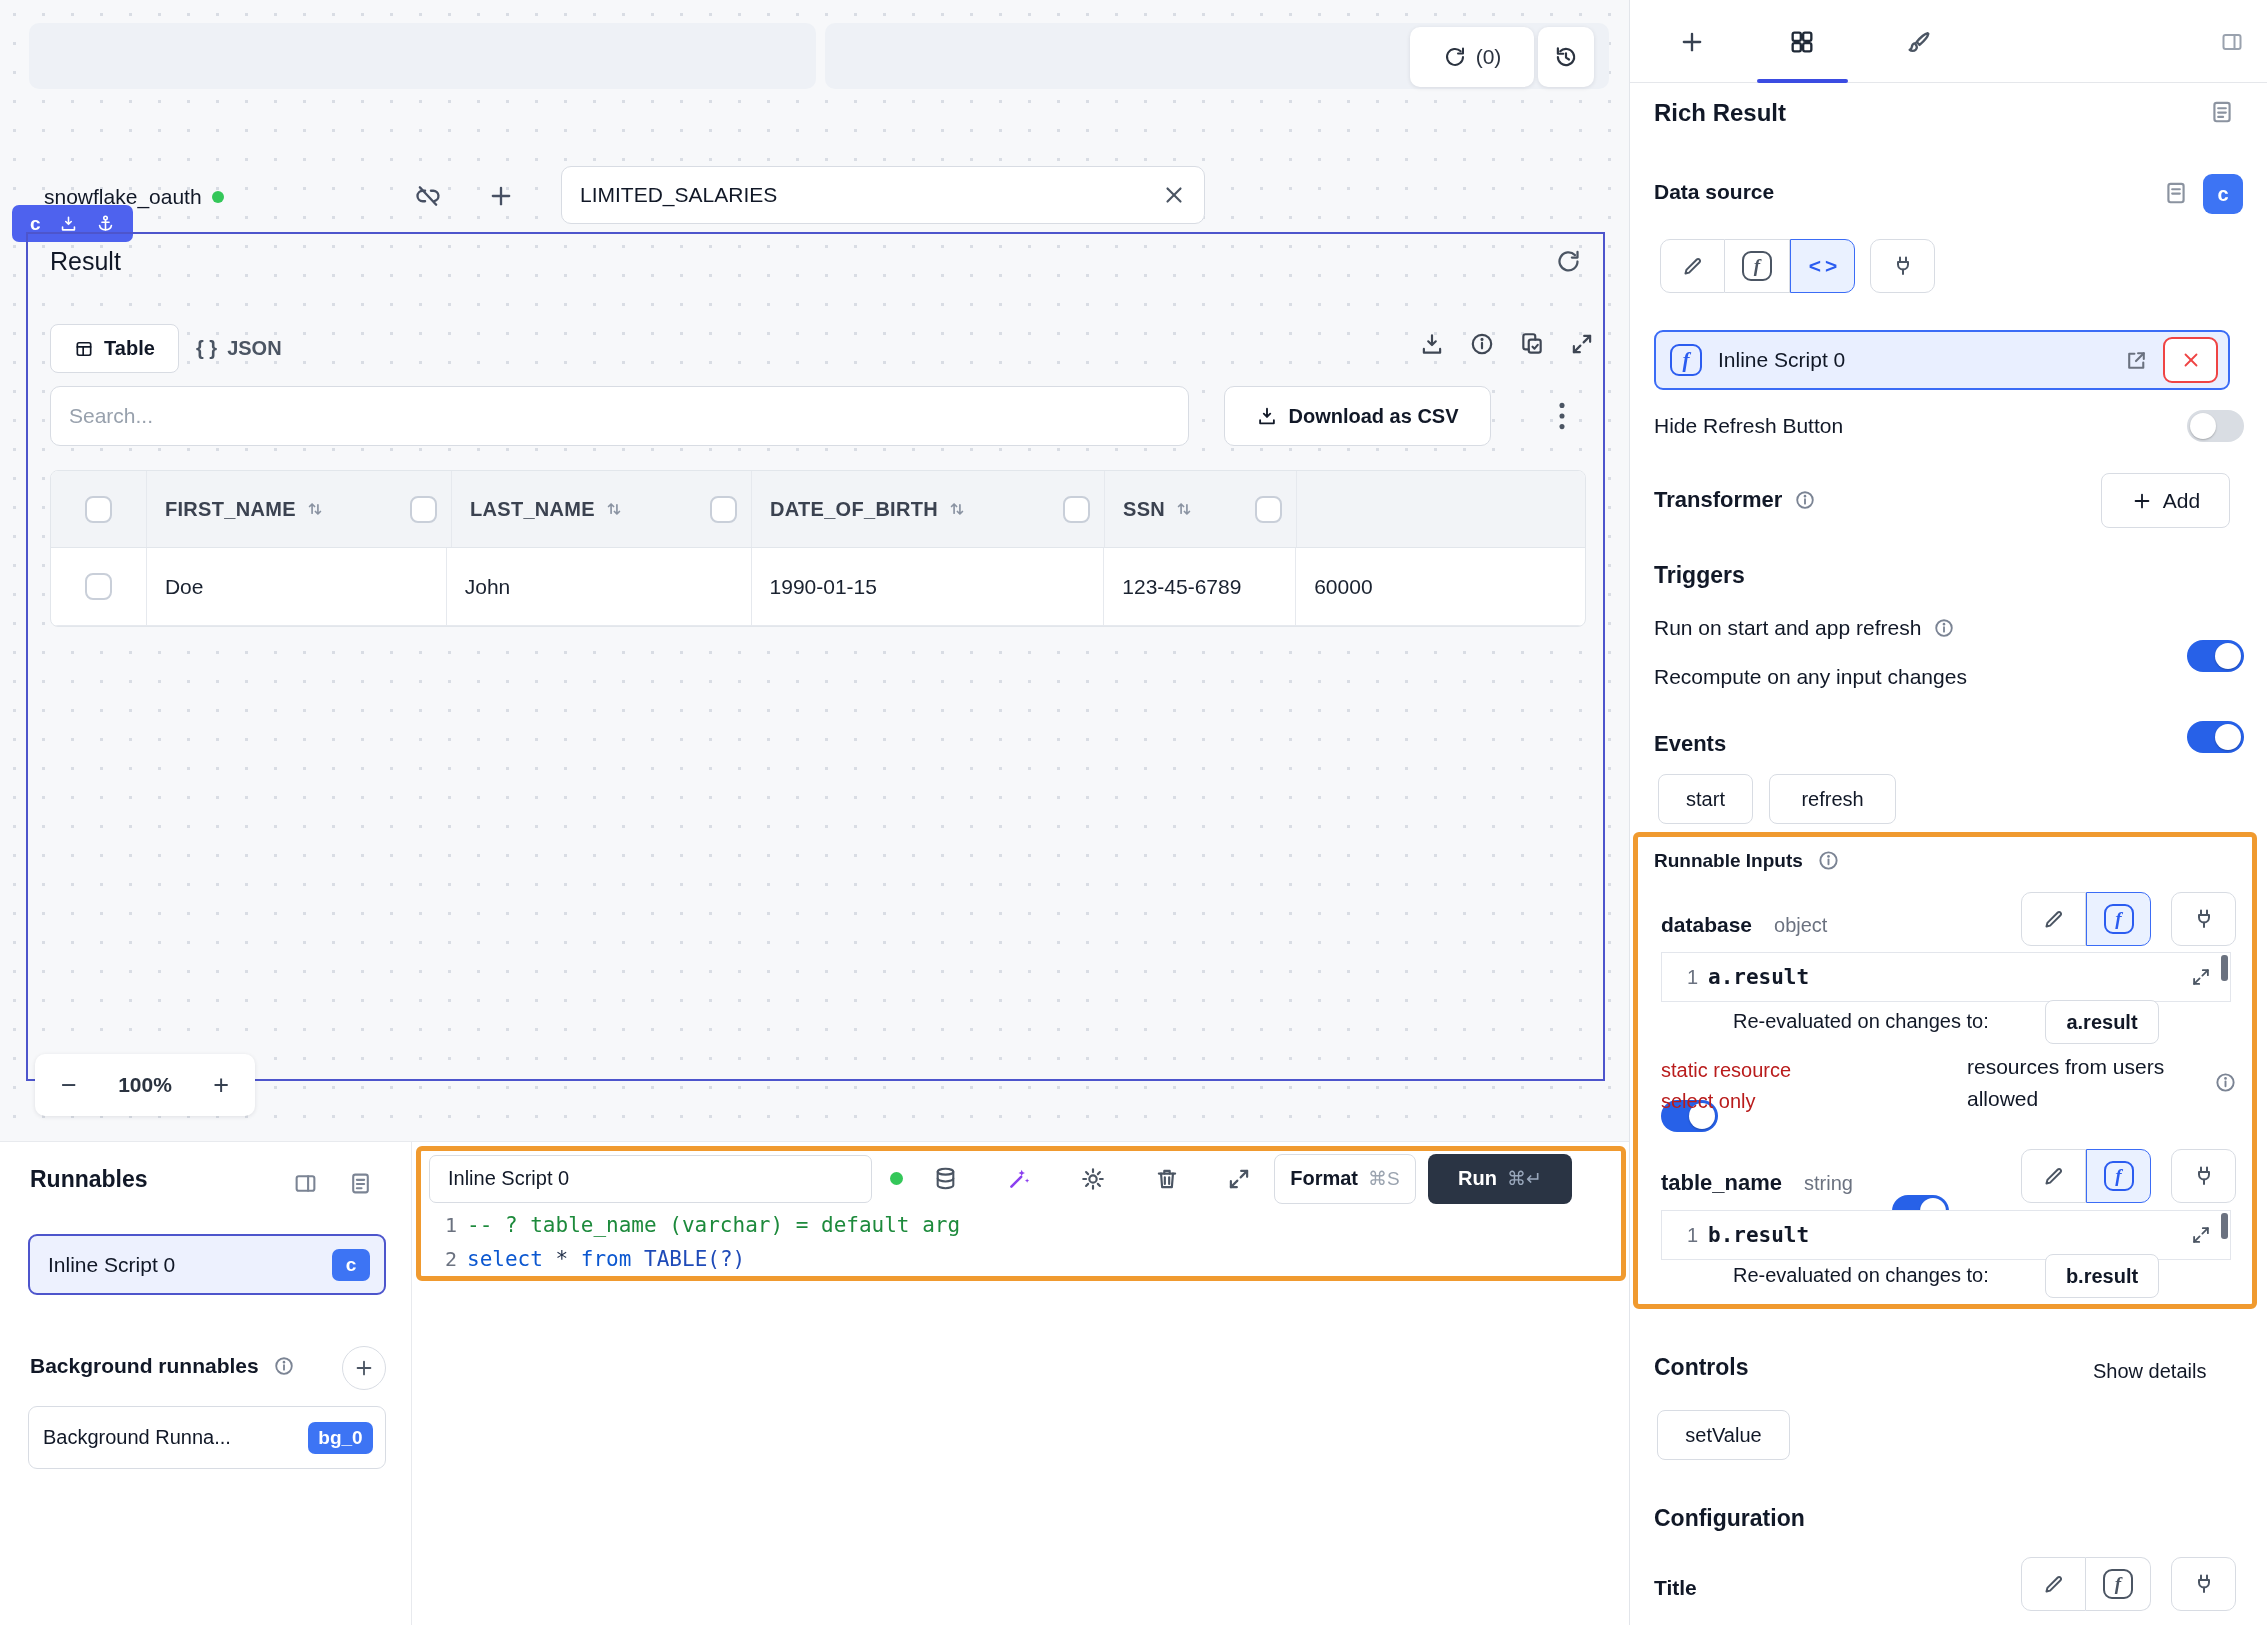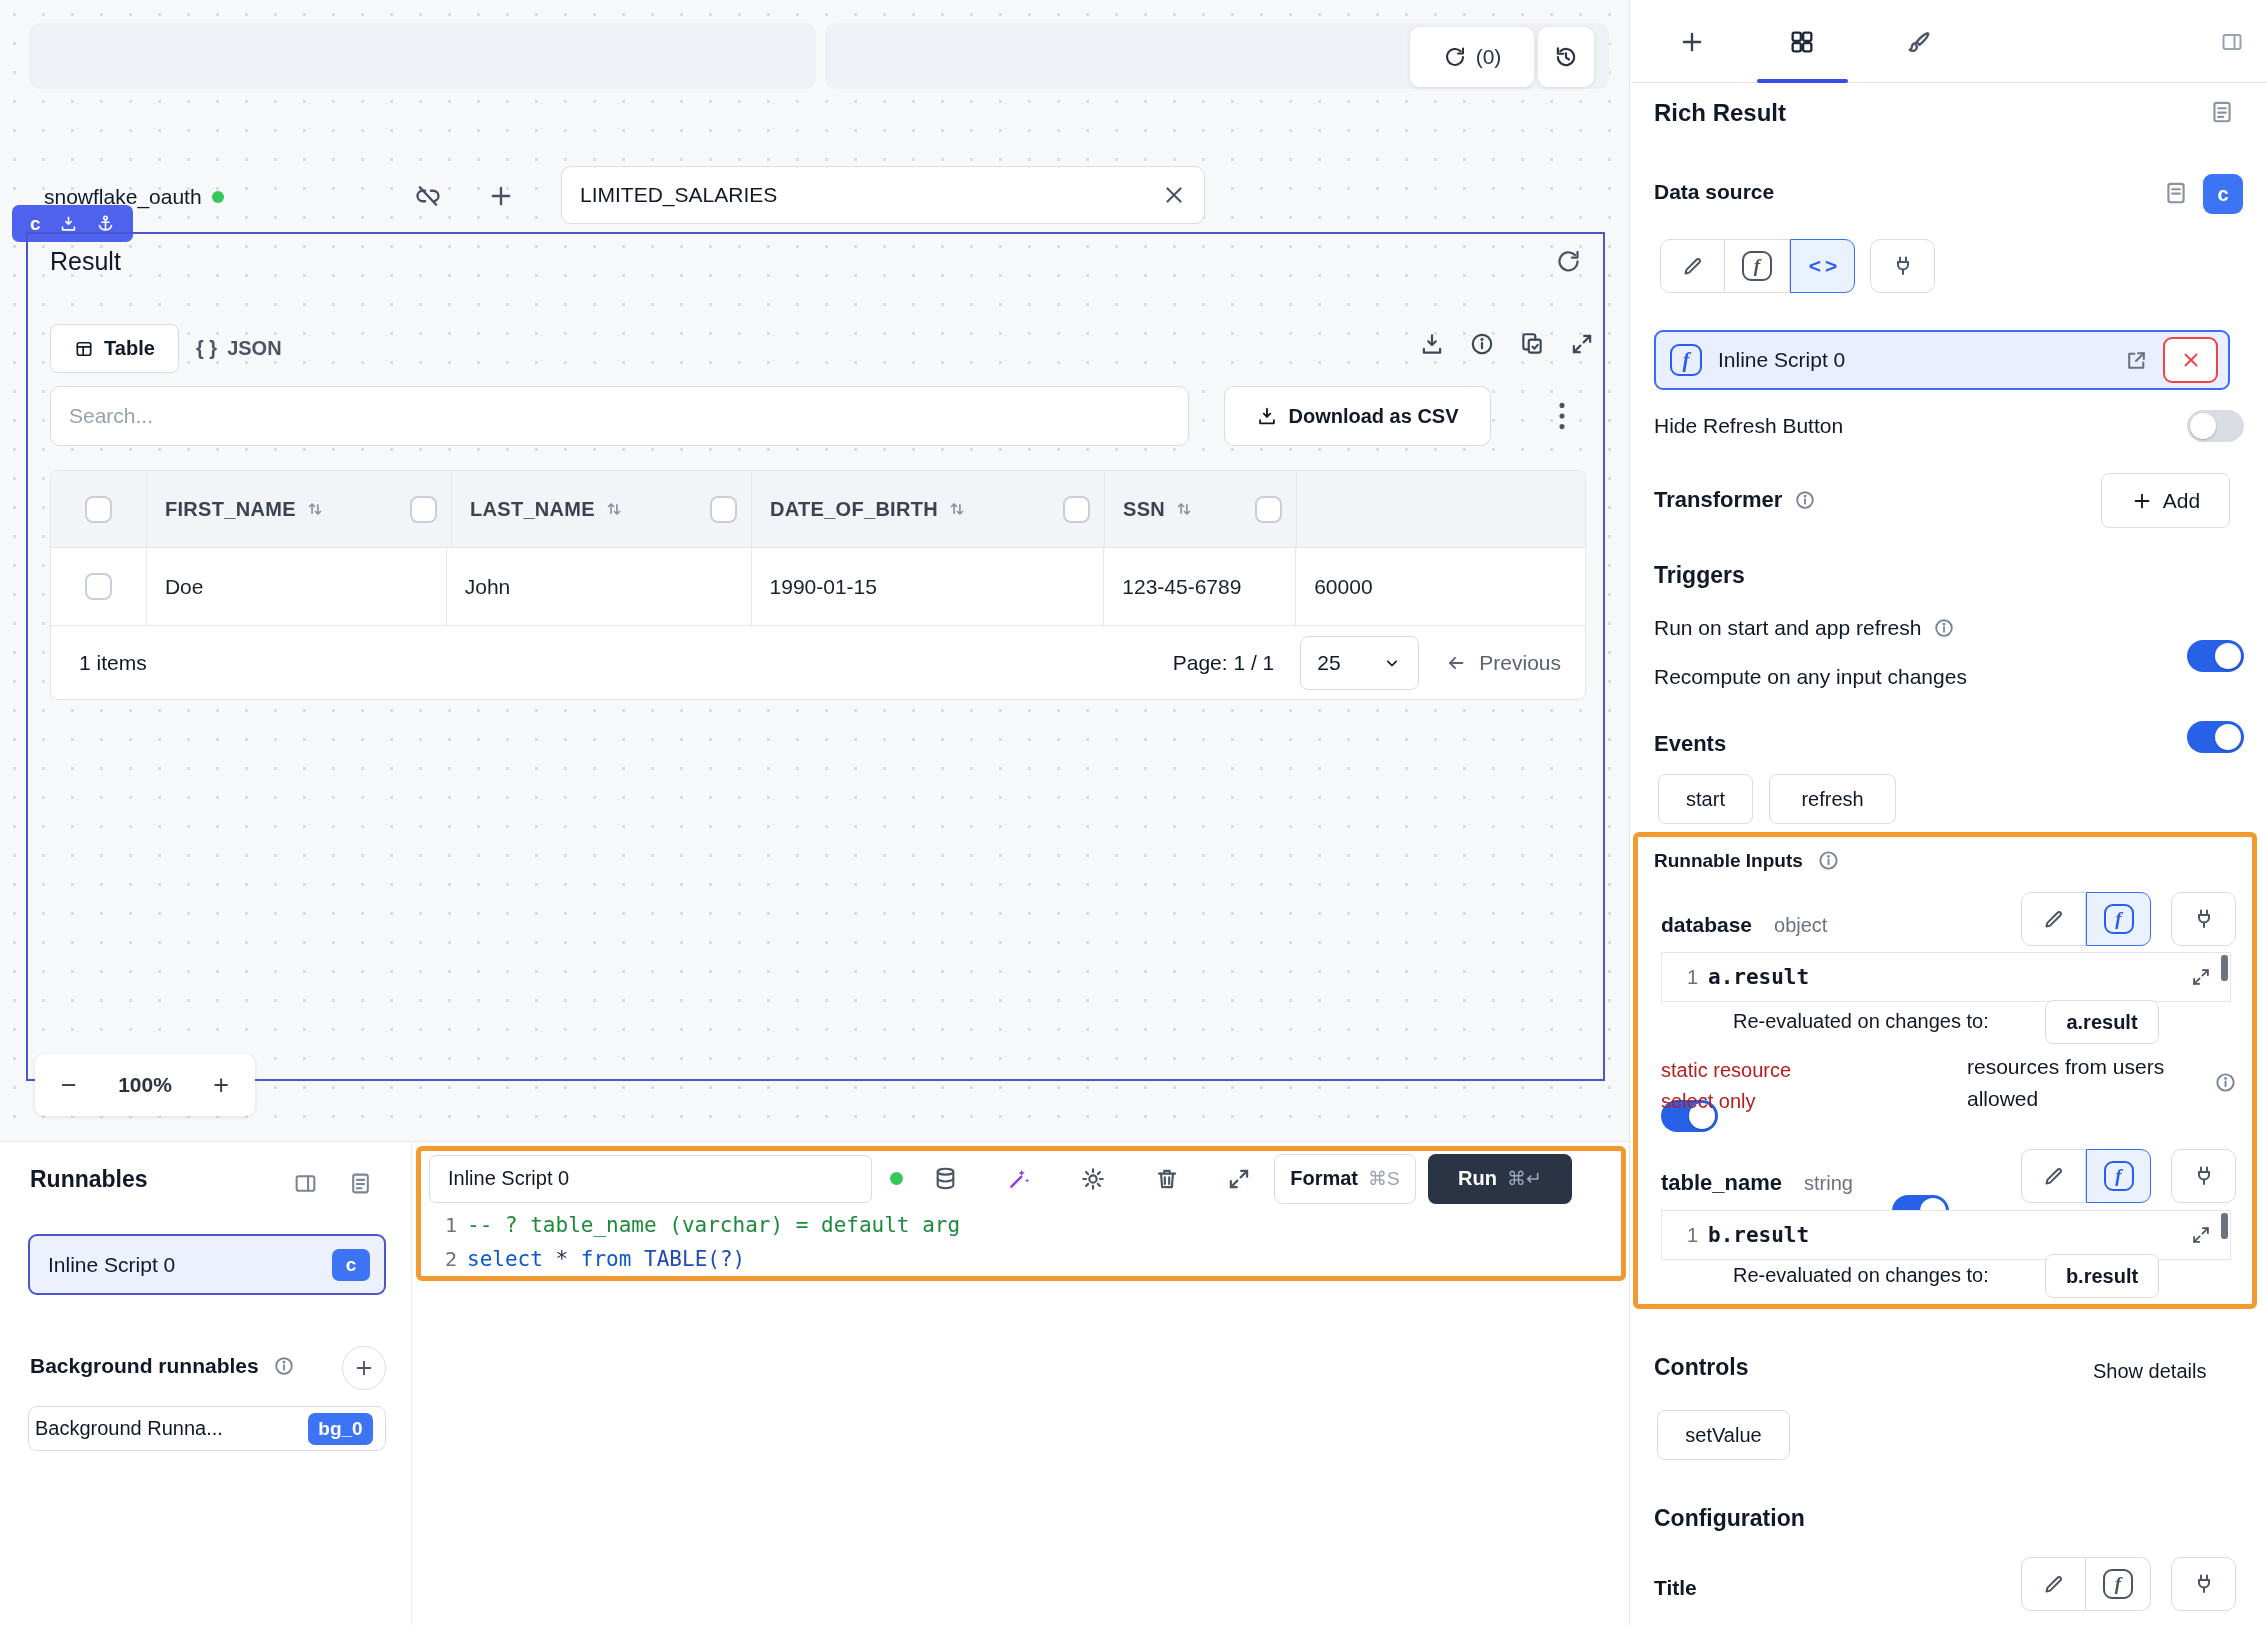--- a/index.html
+++ b/index.html
@@ -234,39 +234,20 @@
         <div class="tcell" style="width:353px">
             <span>1990-01-15</span>
           </div>
         <div class="tcell" style="width:192px">
             <span>123-45-6789</span>
           </div>
         <div class="tcell" style="width:289px;border-right:none">
             <span>60000</span>
           </div>
       </div>
-      <div class="row" style="height:73px;justify-content:space-between;padding:0 24px 0 28px">
-        <span style="font-size:21px">1 items</span>
-        <div class="row" style="gap:26px">
-          <span style="font-size:21px">Page: 1 / 1</span>
-          <div class="btn" style="width:119px;height:54px;font-size:21px;justify-content:space-between;padding:0 16px">
-            <span>25</span>
-            <svg class="ic" width="20" height="20" viewBox="0 0 24 24">
-                <polyline points="7 10 12 15 17 10"></polyline>
-              </svg>
-          </div>
-          <div class="row" style="gap:12px;color:#5b6472;font-size:21px;font-weight:500">
-            <svg class="ic" width="22" height="22" viewBox="0 0 24 24">
-                <line x1="19" y1="12" x2="5.5" y2="12"></line>
-                <polyline points="11 6.5 5.5 12 11 17.5"></polyline>
-              </svg>
-            <span>Previous</span>
-          </div>
-        </div>
-      </div>
     </div>
   </div>
 
   <div class="abs pillbtn" style="left:35px;top:1054px;width:220px;height:62px;justify-content:space-between;padding:0 26px">
     <span style="font-size:27px;color:#374151">−</span>
     <span style="font-size:21px;font-weight:600">100%</span>
     <span style="font-size:27px;color:#374151">+</span>
   </div>
 </div>
 
@@ -300,21 +281,21 @@
         <line x1="12" y1="7.6" x2="12" y2="7.8" stroke-width="2.8"></line>
       </svg>
   </div>
   <div class="abs icbtn" style="left:342px;top:1346px;position:fixed;width:44px;height:44px;border-radius:50%">
     <svg class="ic" width="22" height="22" viewBox="0 0 24 24">
         <line x1="12" y1="5" x2="12" y2="19"></line>
         <line x1="5" y1="12" x2="19" y2="12"></line>
       </svg>
   </div>
 
-  <div class="abs row" style="left:28px;top:1406px;position:fixed;width:358px;height:45px;border:1.5px solid #d8dce3;background:#fff;border-radius:9px;justify-content:space-between;padding:0 12px 0 6px">
+  <div class="abs row" style="left:28px;top:1406px;position:fixed;width:358px;height:63px;border:1.5px solid #d8dce3;background:#fff;border-radius:9px;justify-content:space-between;padding:0 12px 0 14px">
     <span style="font-size:20px">Background Runna...</span>
     <span class="badge" style="width:65px;height:32px;font-size:19px">bg_0</span>
   </div>
 </div>
 
 <div id="code-panel">
   <div class="abs" style="left:4px;top:4px;width:1210px;height:135px;border:5px solid var(--orange);border-radius:6px;background:#fff">
 
     <div class="row" style="height:55px;padding:0 8px;gap:0">
       <div style="width:443px;height:48px">

